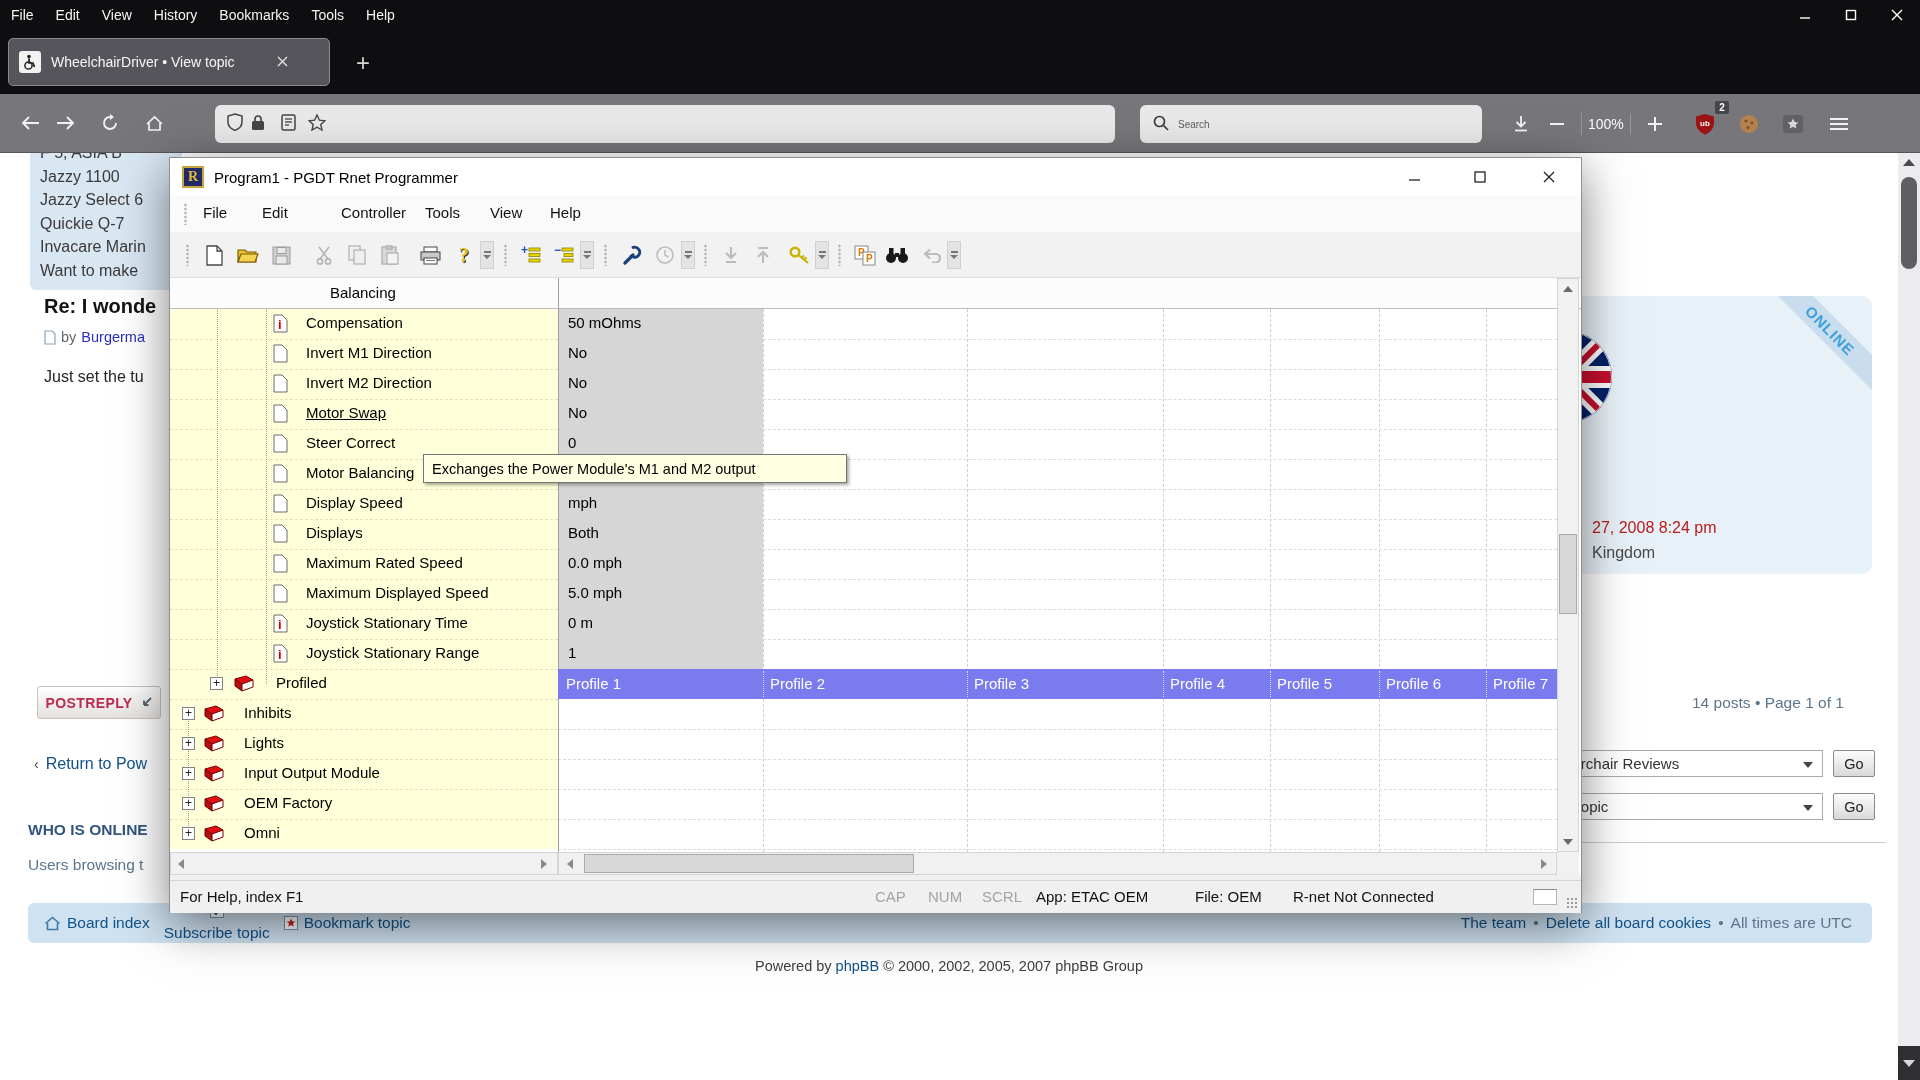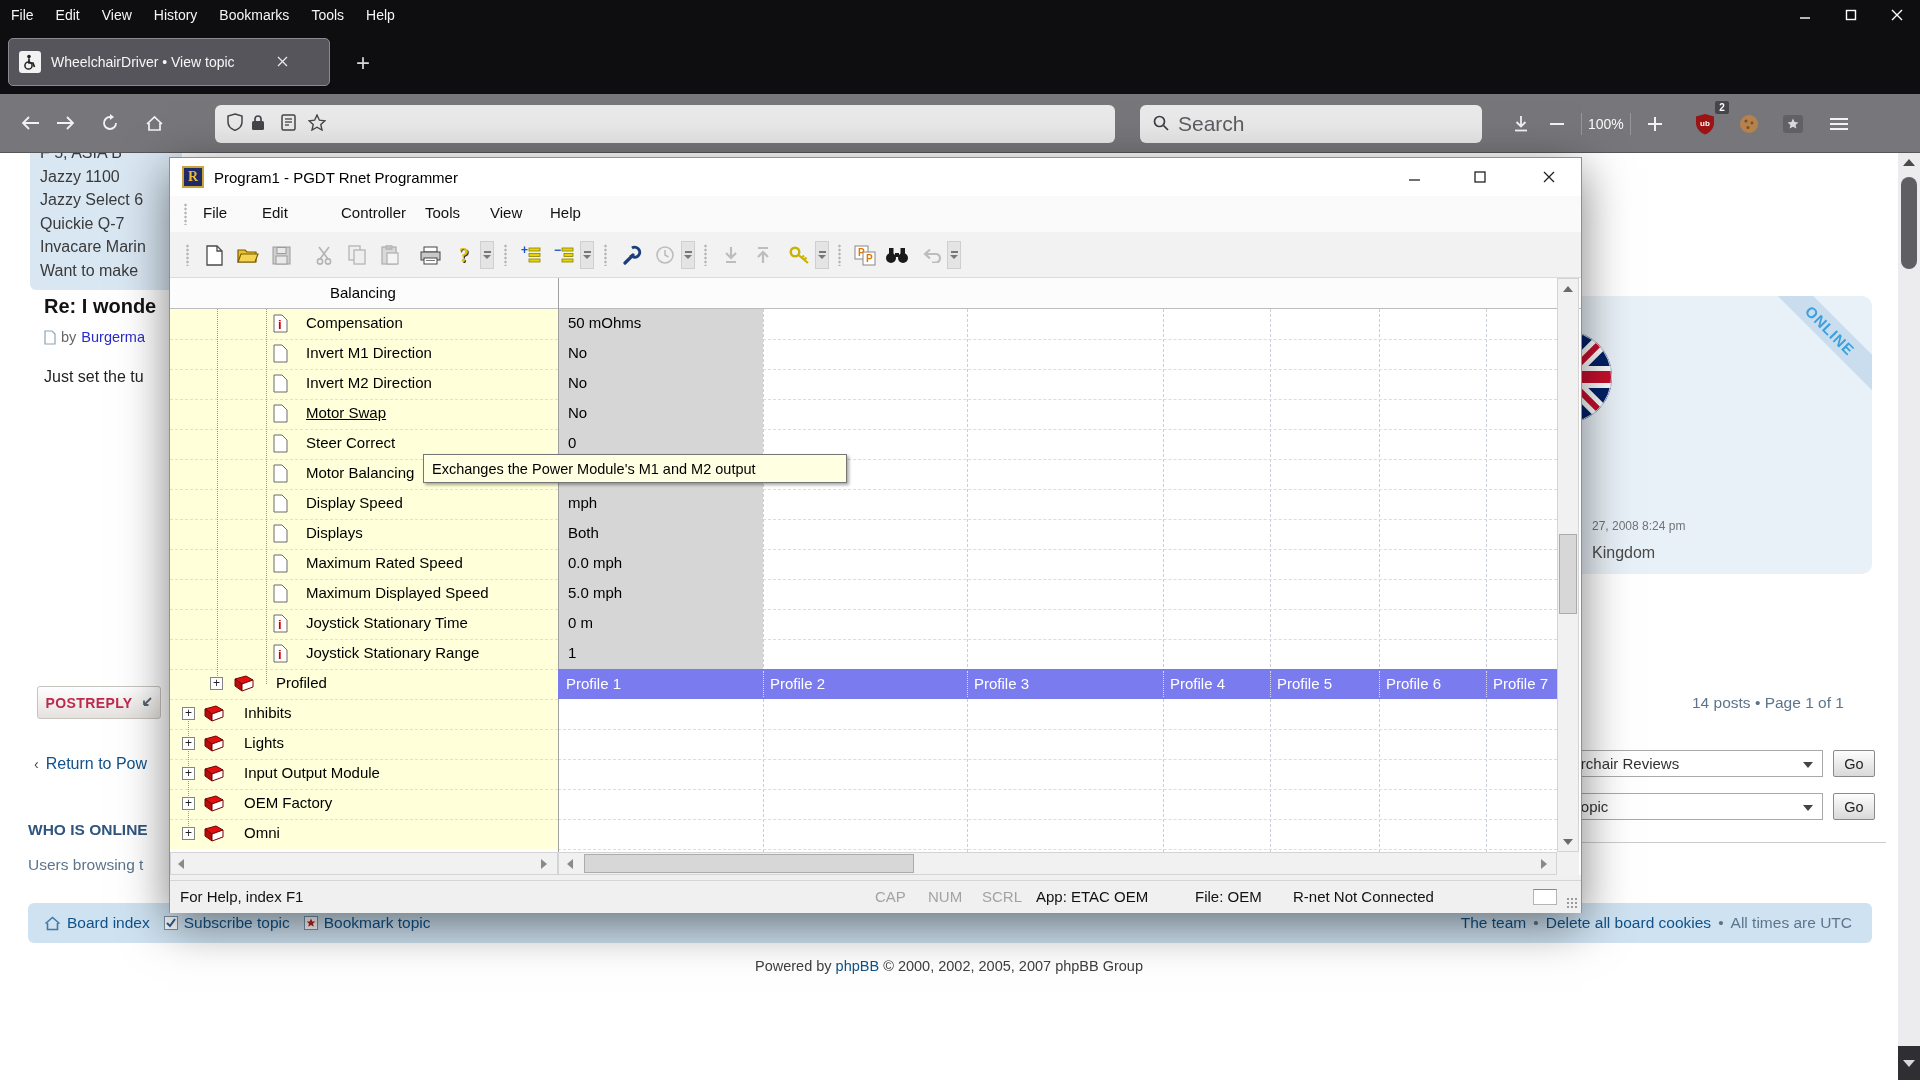--- a/index.html
+++ b/index.html
@@ -14,21 +14,21 @@
   .ff-winbtn{width:46px;height:30px;display:flex;align-items:center;justify-content:center;}
   .ff-tabbar{left:0;top:30px;width:1920px;height:64px;background:#0e0e10;}
   .ff-tab{position:absolute;left:8px;top:8px;width:322px;height:48px;background:#55555b;border:1px solid #8a8a90;border-radius:5px;display:flex;align-items:center;color:#f7f7f8;font-size:14px;}
   .ff-tab .favicon{width:22px;height:22px;background:#f2f2f2;border-radius:3px;margin:0 10px 0 10px;display:flex;align-items:center;justify-content:center;}
   .ff-tab .tab-title{width:220px;white-space:nowrap;overflow:hidden;-webkit-mask-image:linear-gradient(90deg,#000 85%,transparent);mask-image:linear-gradient(90deg,#000 85%,transparent);}
   .newtab{position:absolute;left:348px;top:18px;width:30px;height:30px;display:flex;align-items:center;justify-content:center;color:#d6d6d8;font-size:24px;}
   .ff-navbar{left:0;top:94px;width:1920px;height:59px;background:#77777b;border-bottom:1px solid #55555a;display:flex;align-items:center;z-index:6;}
   .navicon{width:36px;height:36px;display:flex;align-items:center;justify-content:center;flex:0 0 auto;}
   .urlbar{position:absolute;left:215px;top:11px;width:900px;height:38px;background:#e9e9ea;border-radius:6px;display:flex;align-items:center;color:#1b1b1f;font-size:15.5px;}
   .urlbar .url-text{width:740px;white-space:nowrap;overflow:hidden;-webkit-mask-image:linear-gradient(90deg,#000 93%,transparent);mask-image:linear-gradient(90deg,#000 93%,transparent);}
-  .searchbar{position:absolute;left:1140px;top:11px;width:342px;height:38px;background:#e9e9ea;border-radius:6px;display:flex;align-items:center;color:#5d5d61;font-size:21px;}
+  .searchbar{position:absolute;left:1140px;top:11px;width:342px;height:38px;background:#e9e9ea;border-radius:6px;display:flex;align-items:center;color:#5d5d61;font-size:10px;}
   .zoomtxt{color:#fafafa;font-size:14px;}
   .vsep{width:1px;height:22px;background:#97979b;margin:0 6px;}
   .badge{position:absolute;right:-6px;top:-5px;background:#46464a;color:#fff;font-size:10px;font-weight:bold;padding:1px 4px;border-radius:2px;}
 
   
   .pg-scroll{left:1898px;top:153px;width:22px;height:927px;background:#ececee;z-index:4;}
 
   
   .page{left:0;top:153px;width:1898px;height:927px;background:#fff;z-index:1;}
   .bluecard{position:absolute;left:1240px;top:143px;width:632px;height:278px;background:#e9f1f8;border-radius:10px;overflow:hidden;}
@@ -253,21 +253,21 @@
           <g clip-path="url(#fc)">
             <rect width="94" height="94" fill="#012169"></rect>
             <path d="M0 0 L94 94 M94 0 L0 94" stroke="#fff" stroke-width="16"></path>
             <path d="M0 0 L94 94 M94 0 L0 94" stroke="#C8102E" stroke-width="6"></path>
             <path d="M47 0 V94 M0 47 H94" stroke="#fff" stroke-width="22"></path>
             <path d="M47 0 V94 M0 47 H94" stroke="#C8102E" stroke-width="12"></path>
           </g>
           <circle cx="47" cy="47" r="45.5" fill="none" stroke="#cfd8e2" stroke-width="1"></circle>
         </svg>
     </div>
-    <div class="abs" style="left:1592px;top:366px;font-size:12px;color:#737373;">27, 2008 8:24 pm</div>
+    <div class="abs" style="left:1592px;top:366px;font-size:16px;color:#b91c1c;">27, 2008 8:24 pm</div>
     <div class="abs" style="left:1592px;top:391px;font-size:16px;color:#4a4a4a;">Kingdom</div>
 
     <div class="sidebarlist">
       <div>F 5, ASIA B</div>
       <div>Jazzy 1100</div>
       <div>Jazzy Select 6</div>
       <div>Quickie Q-7</div>
       <div>Invacare Marin</div>
       <div>Want to make</div>
     </div>
@@ -312,21 +312,21 @@
     <button class="go-btn abs" style="left:1833px;top:640px;">Go</button>
     <div class="abs" style="left:1556px;top:689px;width:330px;height:1px;background:#ccc;"></div>
 
     <div class="footerbar">
       <span style="display:flex;align-items:center;gap:6px;margin-left:16px;">
         <svg width="17" height="15">
             <path d="M1.5 7.5 L8.5 1.5 L15.5 7.5 M3.5 7 V13.5 H13.5 V7" fill="none" stroke="#4179a6" stroke-width="1.6"></path>
           </svg>
         <span>Board index</span>
       </span>
-      <span style="display:flex;align-items:center;gap:6px;margin-left:14px;">
+      <span style="display:flex;align-items:center;gap:6px;margin-left:14px;flex-direction:column;">
         <svg width="14" height="14">
             <rect x="0.5" y="0.5" width="13" height="13" fill="#fff" stroke="#7a92a8"></rect>
             <path d="M3 7 L6 10 L11 3" stroke="#265c8f" stroke-width="2" fill="none"></path>
           </svg>
         <span>Subscribe topic</span>
       </span>
       <span style="display:flex;align-items:center;gap:6px;margin-left:14px;">
         <svg width="14" height="14">
             <rect x="0.5" y="0.5" width="13" height="13" fill="#fff" stroke="#7a92a8"></rect>
             <path d="M7 2.5 L8.3 5.4 L11.4 5.6 L9 7.6 L9.8 10.7 L7 9 L4.2 10.7 L5 7.6 L2.6 5.6 L5.7 5.4 Z" fill="#c02222"></path>

